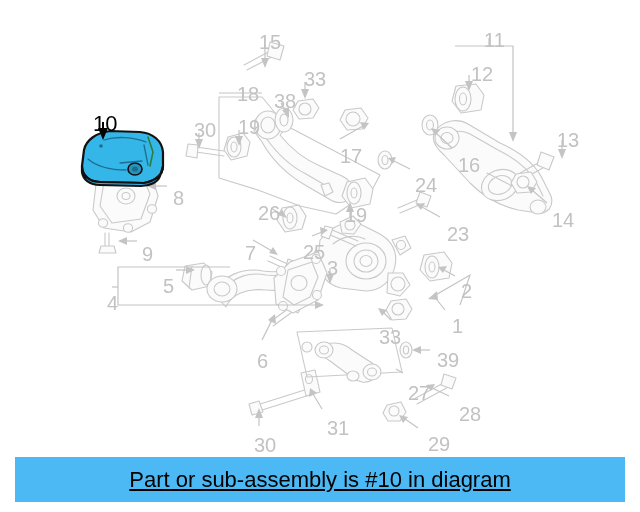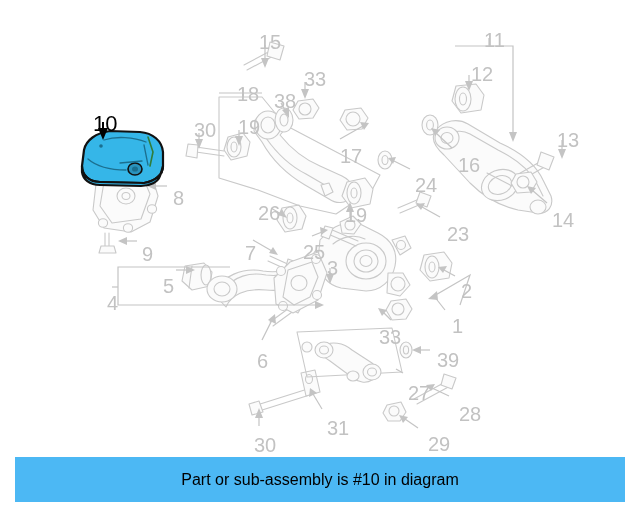--- a/index.html
+++ b/index.html
@@ -90,24 +90,25 @@
     background: #4cb8f4;
     display: flex;
     flex-direction: column;
     align-items: center;
     justify-content: center;
     box-sizing: border-box;
   }
   #caption-banner .cap-line {
     color: #000000;
     font-family: "Liberation Sans", sans-serif;
-    font-size: 16px;
+    font-size: 22px;
     line-height: 21px;
     text-align: center;
     white-space: nowrap;
+    text-decoration: underline;
   }
 </style>
 </head>
 <body>
 
 <div id="diagram-root">
 
   <svg id="parts-svg" viewBox="0 0 640 512">
 
     <g>

